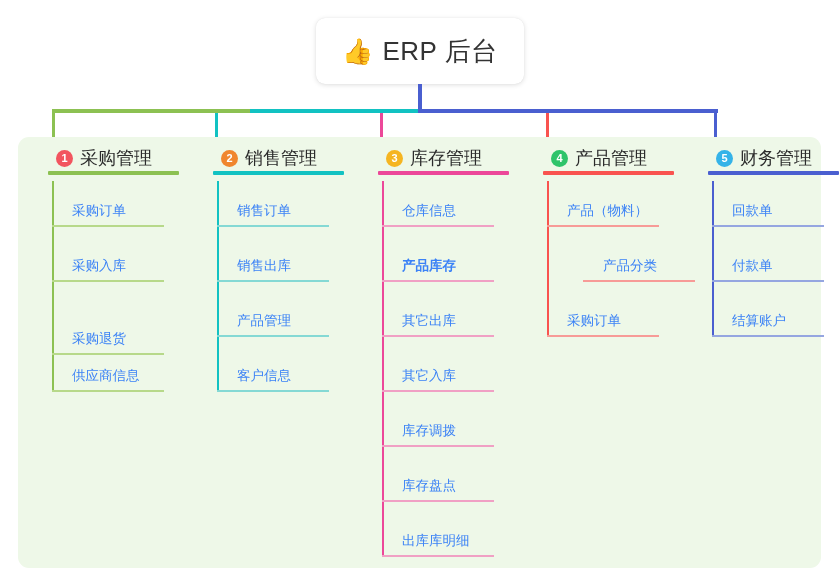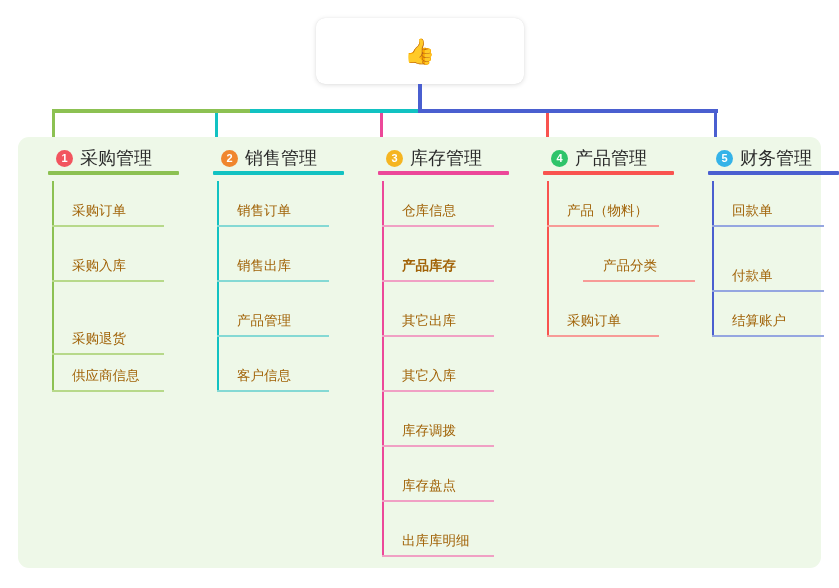--- a/index.html
+++ b/index.html
@@ -76,37 +76,38 @@
   .leaf {
     position: absolute;
     left: 18px;
     width: 112px;
     height: 46px;
   }
   .leaf-label {
     position: absolute;
     left: 20px; bottom: 7px;
     font-size: 13.5px;
-    color: #a16207;
+    color: #3b82f6;
     white-space: nowrap;
   }
   .leaf-rule {
     position: absolute;
     left: 0; bottom: 0;
     width: 100%;
     height: 2px;
   }
 </style>
 </head>
 <body>
 
 <div id="root">
 
   <div class="title-card">
     <span class="title-emoji">👍</span>
+    <span class="title-text">ERP 后台</span>
   </div>
 
   <div class="stem"></div>
 
   <div id="bus-layer">
       <div class="bus" style="left: 52px; width: 198px; background: rgb(140, 193, 82);"></div>
       <div class="bus" style="left: 250px; width: 168px; background: rgb(18, 194, 194);"></div>
       <div class="bus" style="left: 418px; width: 300px; background: rgb(74, 95, 208);"></div>
     </div>
   <div id="drop-layer">
@@ -228,21 +229,21 @@
         <div class="col-head">
           <span class="badge" style="background: rgb(53, 179, 232);">5</span>
           <span class="col-title">财务管理</span>
         </div>
         <div class="head-rule" style="background: rgb(74, 95, 208);"></div>
         <div class="spine" style="background: rgb(74, 95, 208); top: 36px; height: 156px;"></div>
         <div class="leaf" style="top: 36px;">
           <span class="leaf-label">回款单</span>
           <div class="leaf-rule" style="background: rgb(149, 166, 224);"></div>
         </div>
-        <div class="leaf" style="top: 101px;">
+        <div class="leaf" style="top: 91px;">
           <span class="leaf-label">付款单</span>
           <div class="leaf-rule" style="background: rgb(149, 166, 224);"></div>
         </div>
         <div class="leaf" style="top: 146px;">
           <span class="leaf-label">结算账户</span>
           <div class="leaf-rule" style="background: rgb(149, 166, 224);"></div>
         </div>
       </div>
     </div>
 

